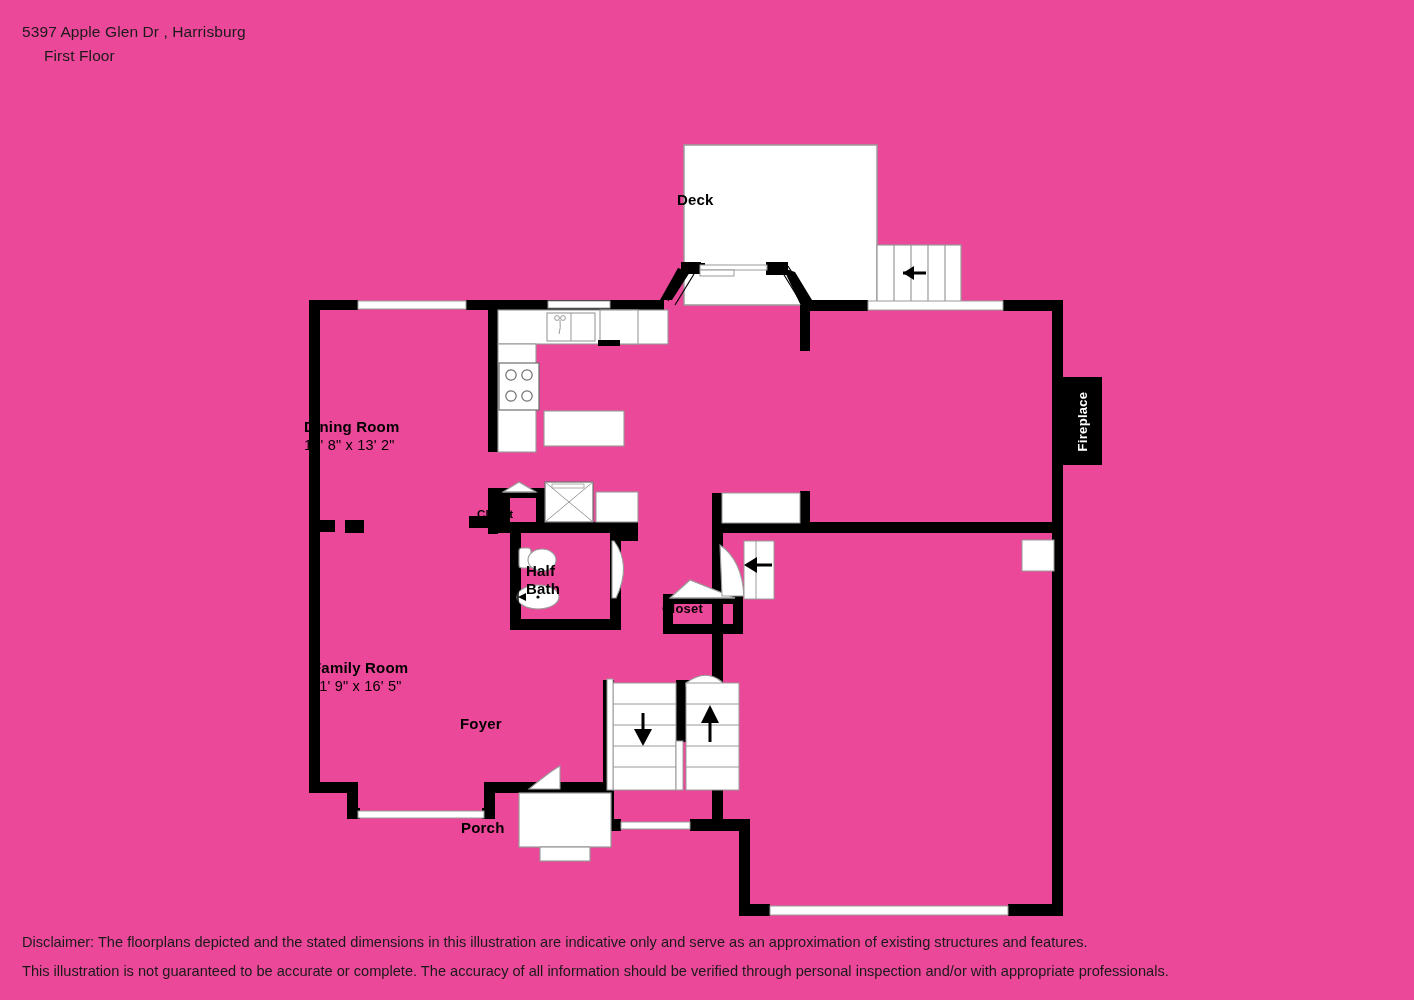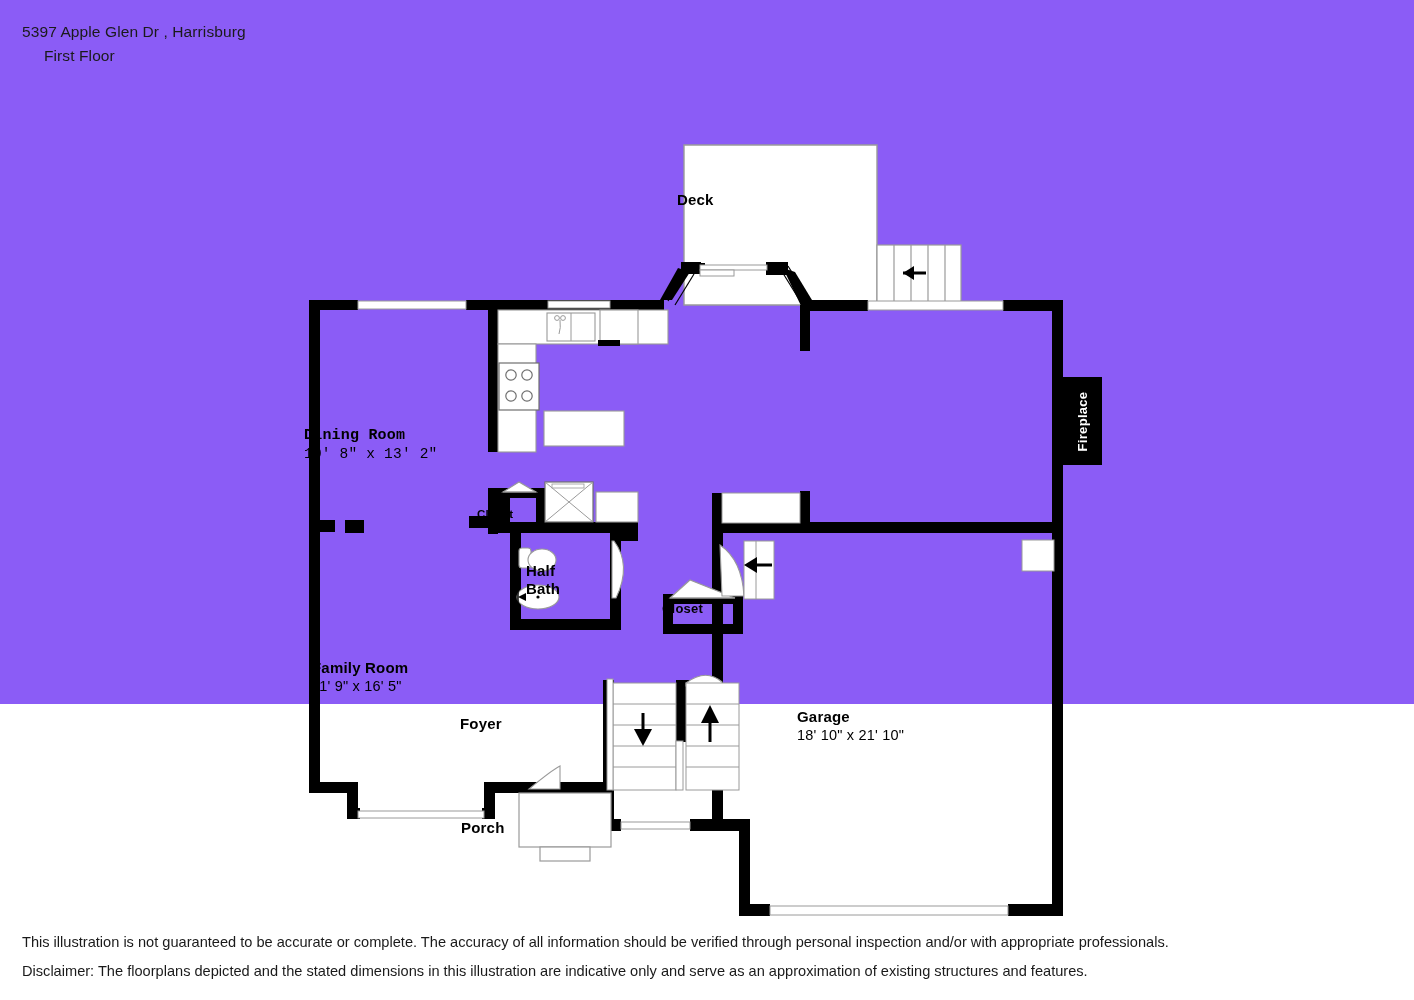--- a/index.html
+++ b/index.html
@@ -9,22 +9,22 @@
     padding: 0;
     background: #ffffff;
     width: 1414px;
     height: 1000px;
     overflow: hidden;
     font-family: "Liberation Sans", sans-serif;
   }
   #page {
     position: relative;
     width: 1414px;
-    height: 704px;
-    background: #8b5cf6;
+    height: 1000px;
+    background: #ec4899;
   }
   
   .header {
     position: absolute;
     left: 22px;
     top: 20px;
     width: 700px;
   }
   .header .addr {
     font-size: 15.5px;
@@ -370,37 +370,33 @@
     </g>
 
   </svg>
 
   <div class="fireplace-lbl" style="left:1052px; top:414px; width:60px; text-align:center;">Fireplace</div>
 
   <div class="lbl" style="left:677px; top:190px; width:200px;">
     <div class="name">Deck</div>
   </div>
 
-  <div class="lbl" style="left:304px; top:426px; width:200px;font-family:Liberation Mono, monospace;">
+  <div class="lbl" style="left:304px; top:417px; width:200px;">
     <div class="name">Dining Room</div>
     <div class="dim">10' 8" x 13' 2"</div>
   </div>
 
 
 
 
   <div class="lbl" style="left:312px; top:658px; width:200px;">
     <div class="name">Family Room</div>
     <div class="dim">11' 9" x 16' 5"</div>
   </div>
 
-  <div class="lbl" style="left:797px; top:707px; width:200px;">
-    <div class="name">Garage</div>
-    <div class="dim">18' 10" x 21' 10"</div>
-  </div>
 
   <div class="lbl" style="left:460px; top:714px; width:200px;">
     <div class="name">Foyer</div>
   </div>
 
   <div class="lbl" style="left:461px; top:818px; width:200px;">
     <div class="name">Porch</div>
   </div>
 
   <div class="lbl two" style="left:526px; top:562px; width:100px;">
@@ -410,17 +406,17 @@
 
   <div class="lbl tiny" style="left:477px; top:505px; width:80px;">
     <div class="name">Closet</div>
   </div>
 
   <div class="lbl small" style="left:662px; top:599px; width:80px;">
     <div class="name">Closet</div>
   </div>
 
   <div class="footer">
+    <div class="line">Disclaimer: The floorplans depicted and the stated dimensions in this illustration are indicative only and serve as an approximation of existing structures and features.</div>
     <div class="line">This illustration is not guaranteed to be accurate or complete. The accuracy of all information should be verified through personal inspection and/or with appropriate professionals.</div>
-    <div class="line">Disclaimer: The floorplans depicted and the stated dimensions in this illustration are indicative only and serve as an approximation of existing structures and features.</div>
   </div>
 
 </div>
 
 </body></html>

